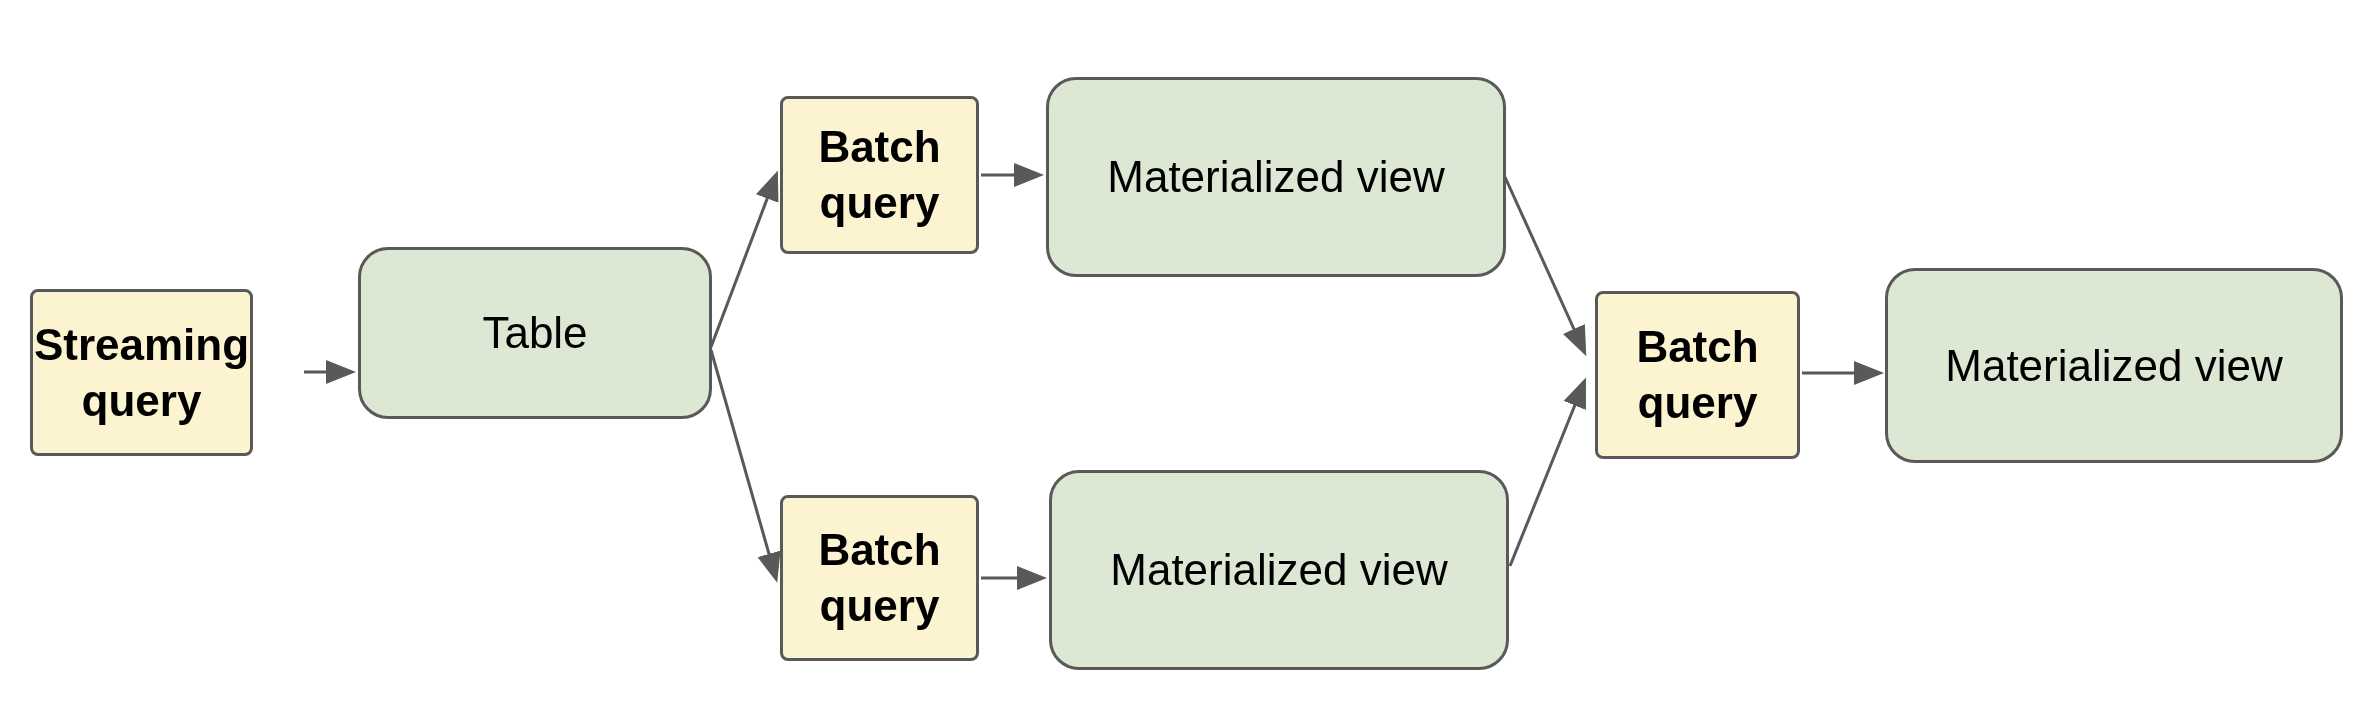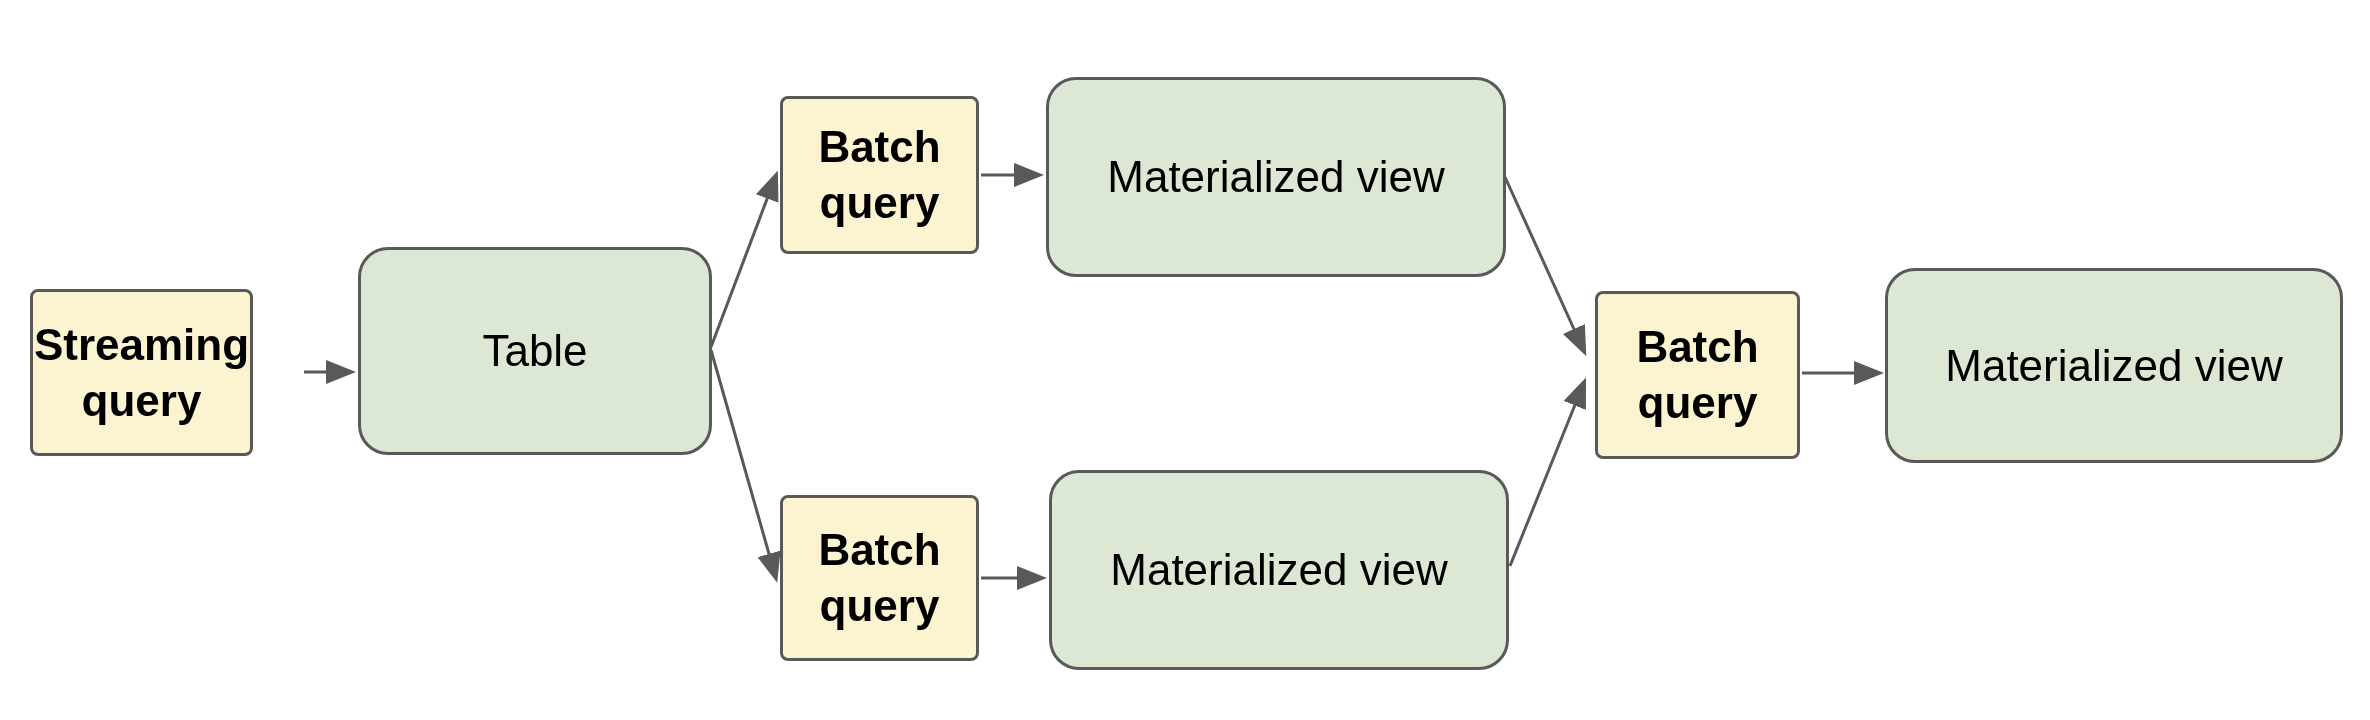--- a/index.html
+++ b/index.html
@@ -45,21 +45,21 @@
     background: var(--entity-fill, #dce8d4);
     border: 3px solid var(--shape-stroke, #595959);
     border-radius: 30px;
   }
   .node .label {
     padding: 0 14px;
   }
 
   
   #n-streaming   { left: 30px;   top: 289px; width: 223px; height: 167px; }
-  #n-table       { left: 358px;  top: 247px; width: 354px; height: 208px; }
+  #n-table       { left: 358px;  top: 247px; width: 354px; height: 172px; }
   #n-batch-top   { left: 780px;  top: 96px;  width: 199px; height: 158px; }
   #n-mv-top      { left: 1046px; top: 77px;  width: 460px; height: 200px; }
   #n-batch-bot   { left: 780px;  top: 495px; width: 199px; height: 166px; }
   #n-mv-bot      { left: 1049px; top: 470px; width: 460px; height: 200px; }
   #n-batch-right { left: 1595px; top: 291px; width: 205px; height: 168px; }
   #n-mv-final    { left: 1885px; top: 268px; width: 458px; height: 195px; }
 
   .edge {
     stroke: var(--arrow-color, #595959);
     stroke-width: 3;

